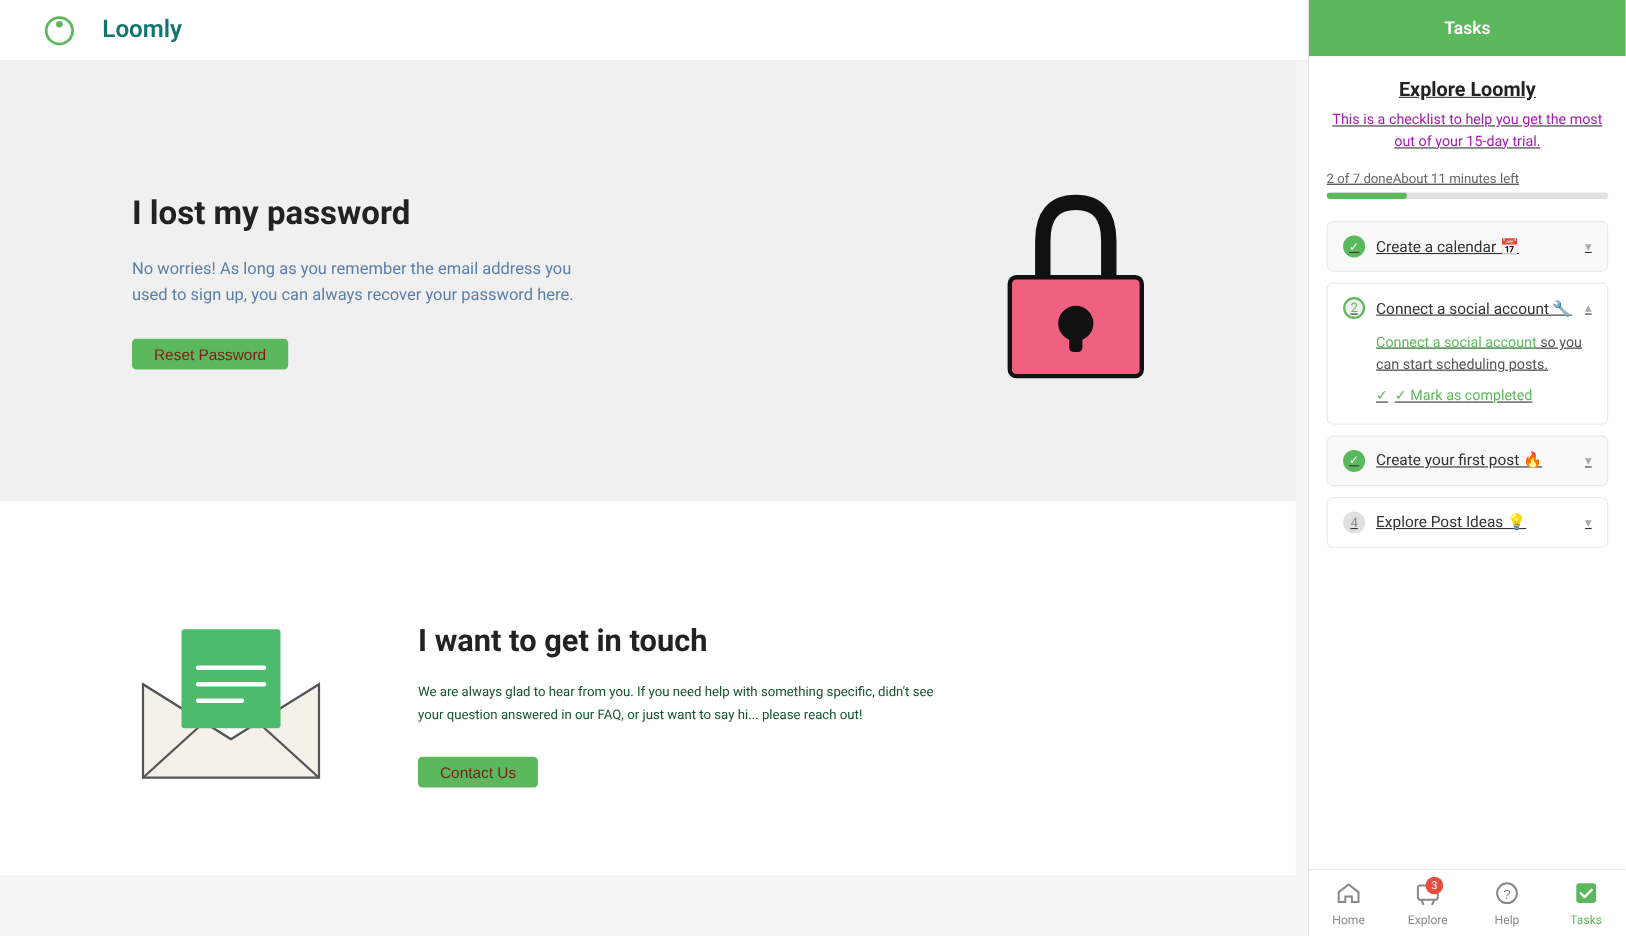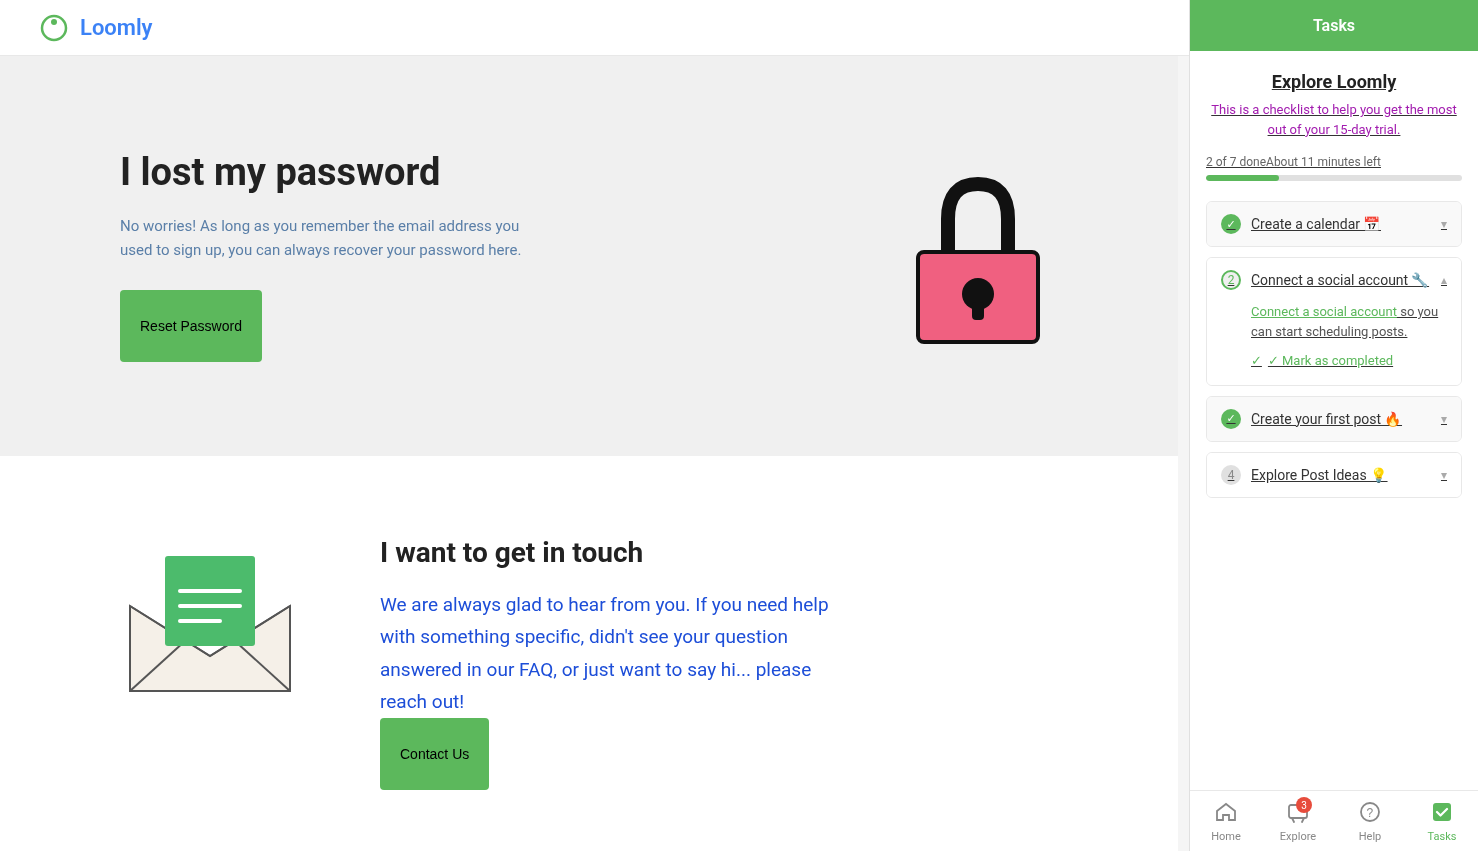--- a/index.html
+++ b/index.html
@@ -11,24 +11,24 @@
       display: flex;
       align-items: center;
       justify-content: space-between;
       padding: 0 40px;
       height: 56px;
       border-bottom: 1px solid #e8e8e8;
     }
     .logo {
       display: flex;
       align-items: center;
-      gap: 12px;
+      gap: 25px;
       font-size: 22px;
       font-weight: 600;
-      color: #3b82f6;
+      color: #0f766e;
     }
     .logo-icon {
       width: 28px;
       height: 28px;
     }
     .nav {
       display: flex;
       gap: 32px;
       align-items: center;
     }
@@ -49,64 +49,65 @@
       padding: 80px 120px;
       display: flex;
       align-items: center;
       justify-content: space-between;
       min-height: 400px;
     }
     .section-password .text-side {
       max-width: 420px;
     }
     .section-password h1 {
-      font-size: 38px;
+      font-size: 30px;
       font-weight: 700;
       color: #222;
       margin-bottom: 20px;
     }
     .section-password p {
       font-size: 15px;
       color: #5a7fa8;
       line-height: 1.6;
       margin-bottom: 28px;
     }
     .btn-green {
       background: #5cb85c;
-      color: #000000;
+      color: #7f1d1d;
       border: none;
-      padding: 28px 20px;
+      padding: 6px 20px;
       border-radius: 4px;
       font-size: 14px;
       cursor: pointer;
     }
 
     
     .section-contact {
       background: #fff;
       padding: 80px 120px;
       display: flex;
-      align-items: flex-start;
+      align-items: flex-end;
       justify-content: flex-start;
       gap: 80px;
       min-height: 340px;
     }
     .section-contact .text-side {
       max-width: 480px;
     }
     .section-contact h2 {
       font-size: 28px;
       font-weight: 700;
       color: #222;
       margin-bottom: 20px;
     }
     .section-contact p {
-      font-size: 19px;
-      color: #1d4ed8;
+      font-size: 12px;
+      color: #14532d;
       line-height: 1.7;
+      margin-bottom: 28px;
     }
 
     
     .envelope-wrap {
       flex-shrink: 0;
     }
 
     
     .tasks-panel {
       position: fixed;

